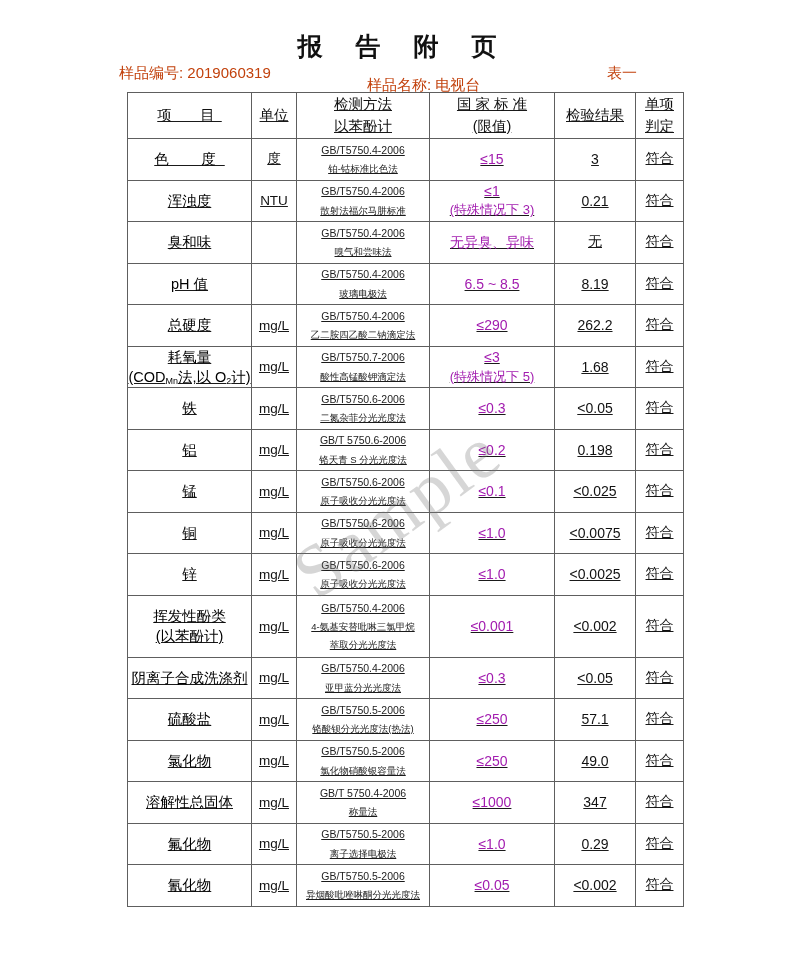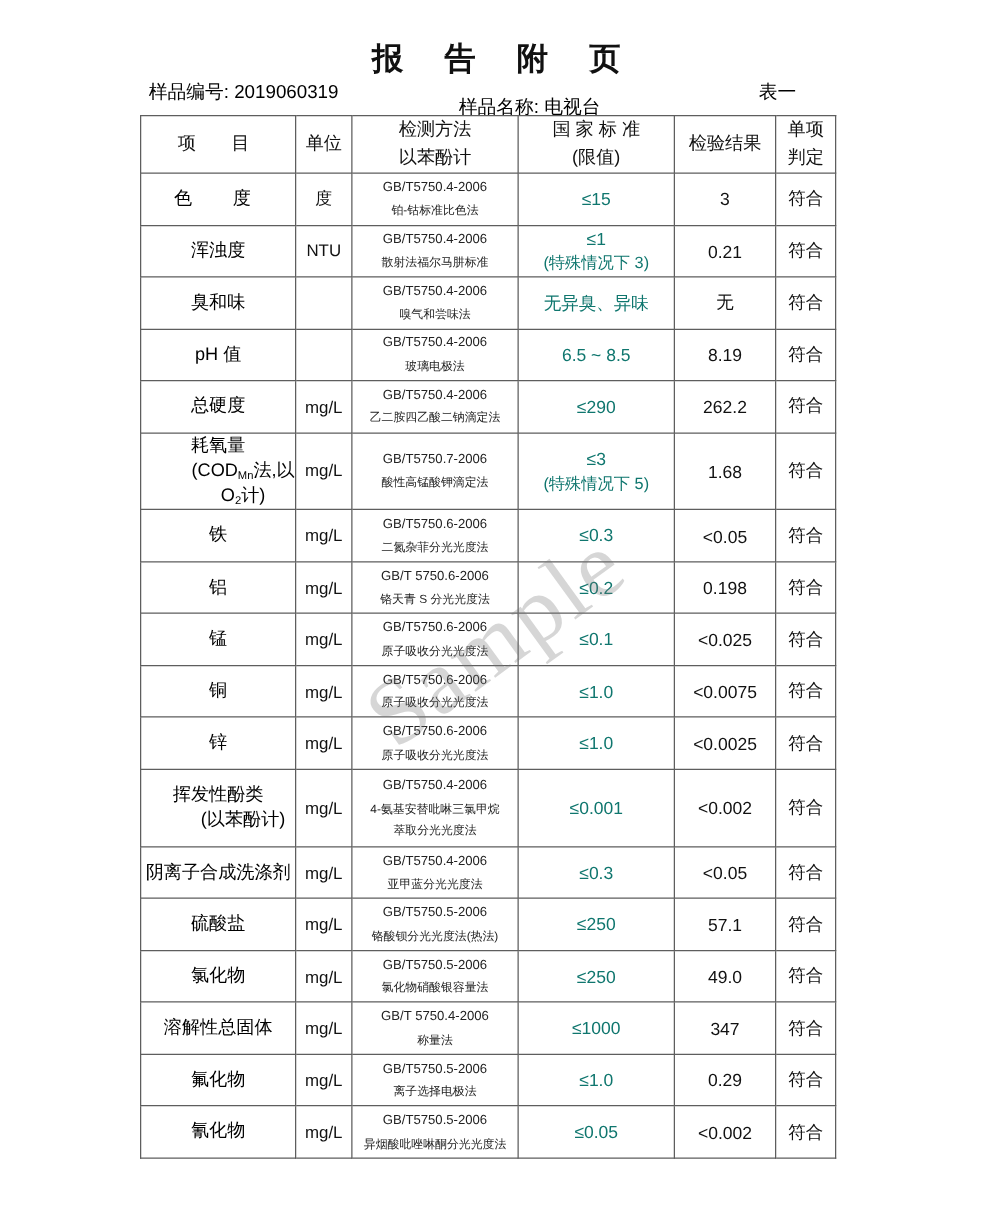--- a/index.html
+++ b/index.html
@@ -38,21 +38,21 @@
   }
 
   
   .info-row {
     position: absolute;
     left: 119px;
     top: 64px;
     width: 556px;
     height: 24px;
     font-size: 15px;
-    color: #000000;
+    color: #c2410c;
   }
   .info-sample-no {
     position: absolute;
     left: 0;
     top: 0;
     white-space: nowrap;
   }
   .info-sample-name {
     position: absolute;
     left: 248px;
@@ -63,23 +63,24 @@
   .info-table-no {
     position: absolute;
     left: 488px;
     top: 0;
     white-space: nowrap;
   }
 
   
   .tbl-wrap {
     position: absolute;
-    left: 112px;
+    left: 127px;
     top: 92px;
     width: 556px;
+    text-decoration: underline;
   }
   table.report {
     border-collapse: collapse;
     width: 556px;
     table-layout: fixed;
   }
   table.report td,
   table.report th {
     border: 1px solid #5e5e5e;
     padding: 0;
@@ -118,21 +119,21 @@
   .cell-item {
     font-size: 14.5px;
     line-height: 1.4;
     color: #000000;
     padding: 0 2px;
   }
   .cell-item .sp {
     letter-spacing: 9px;
     text-indent: 9px;
   }
-  .cell-item .l2 { display: block; margin-left: 40px; }
+  .cell-item .l2 { display: block; }
   .cell-unit {
     font-size: 13.5px;
     color: #111;
   }
   .cell-method {
     font-size: 10.5px;
     line-height: 1.85;
     color: #222;
     padding: 1px 2px;
   }
@@ -142,21 +143,21 @@
     letter-spacing: 0px;
   }
   .cell-method .m-name {
     display: block;
     font-size: 9.5px;
     letter-spacing: 0px;
   }
   .cell-std {
     font-size: 14px;
     line-height: 1.45;
-    color: #0f766e;
+    color: #a21caf;
   }
   .cell-std .s2 { display: block; font-size: 13px; }
   .cell-result {
     font-size: 14px;
     color: #111;
   }
   .cell-judge {
     font-size: 14px;
     color: #111;
   }

